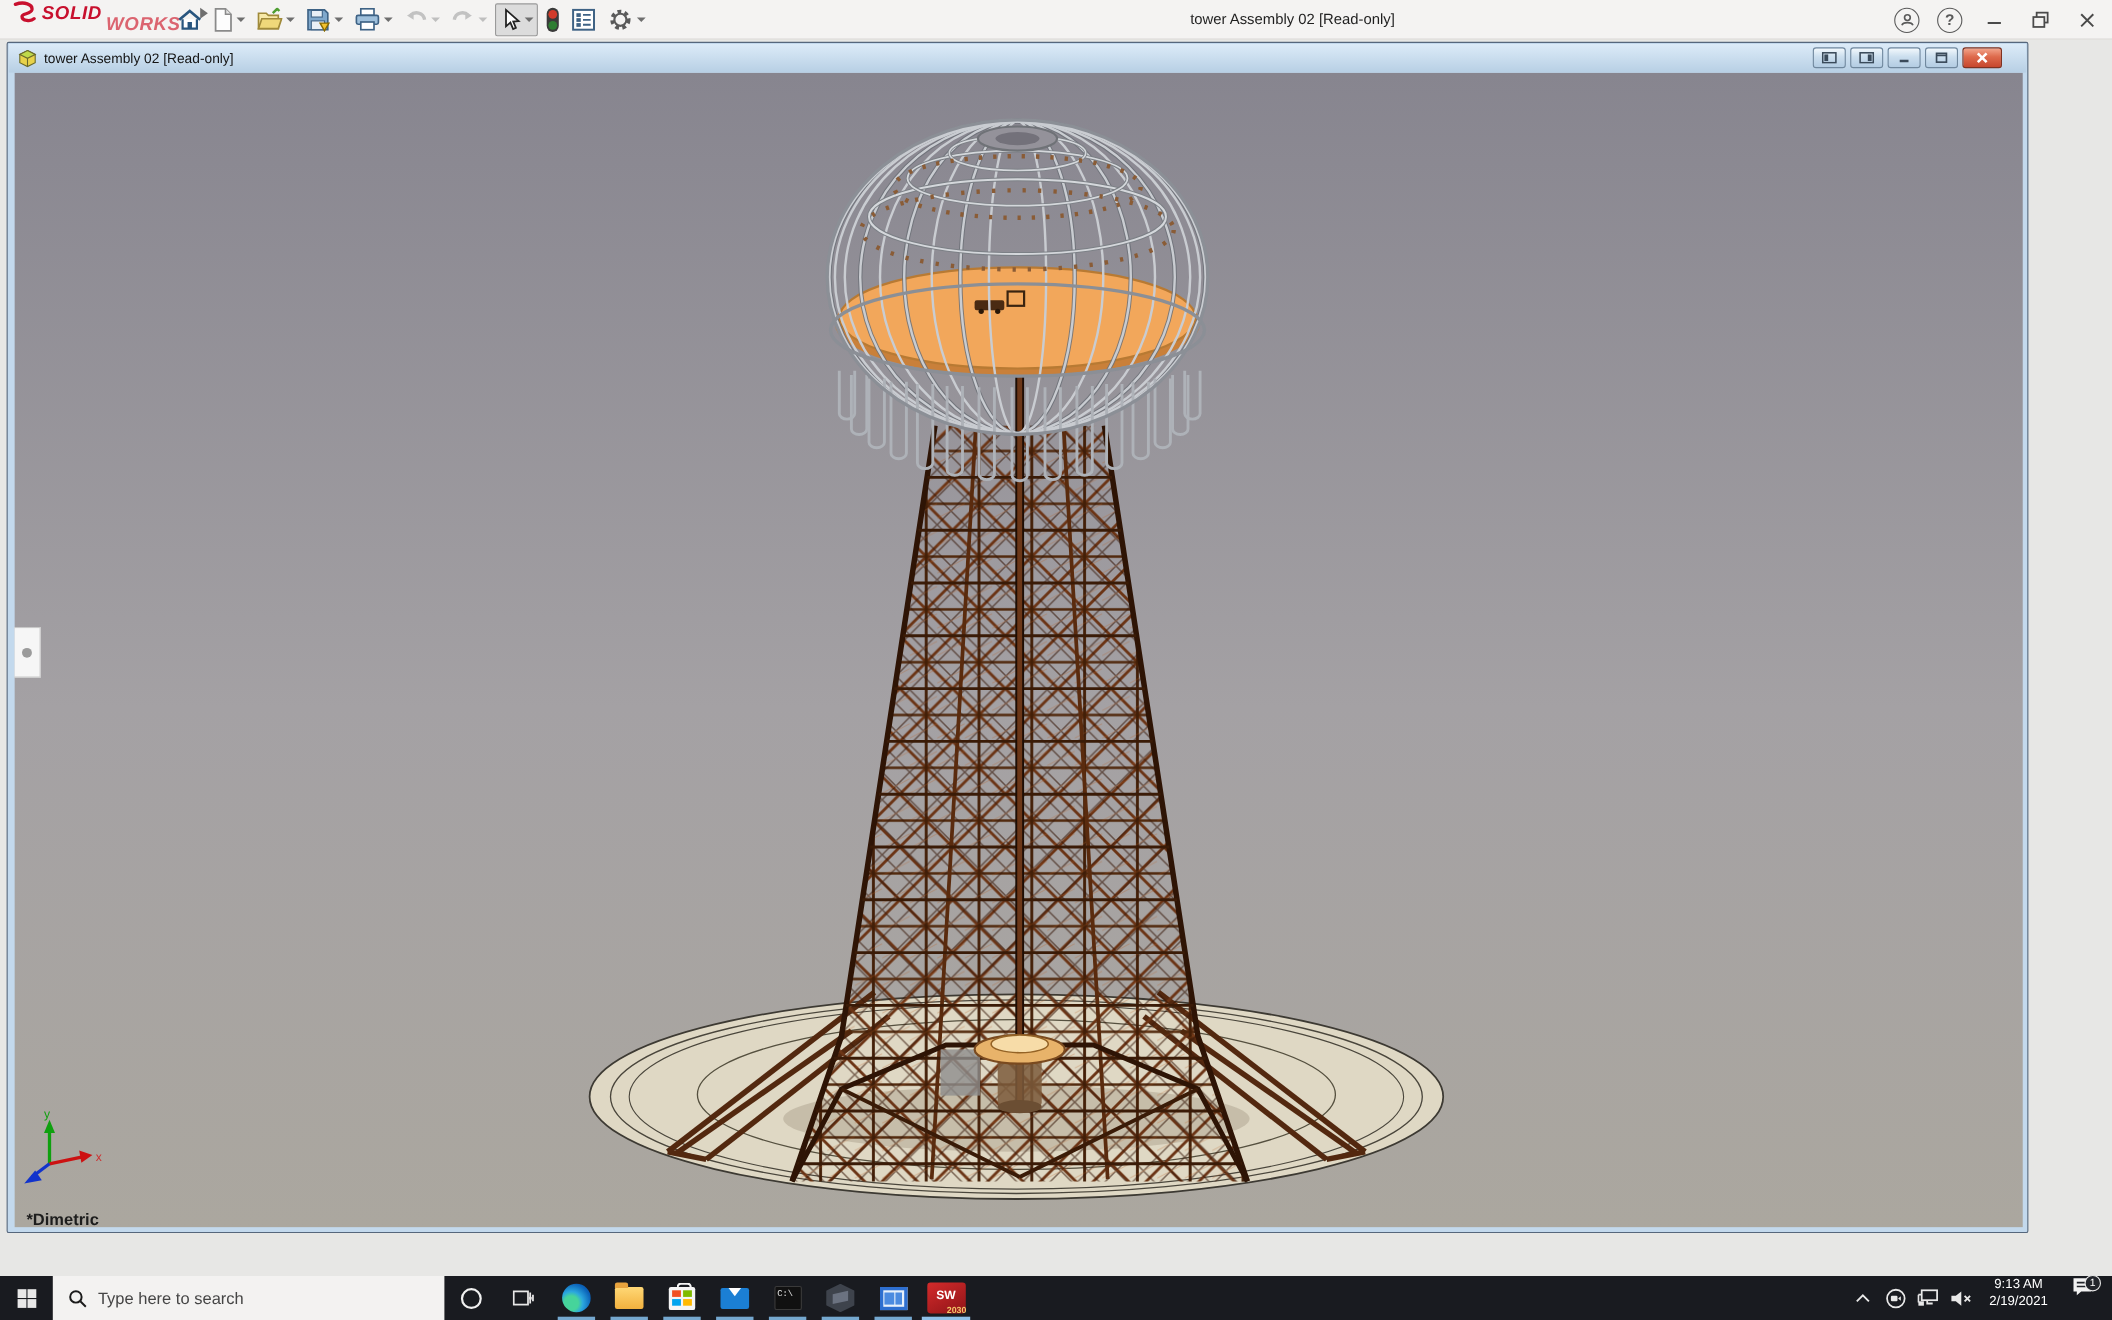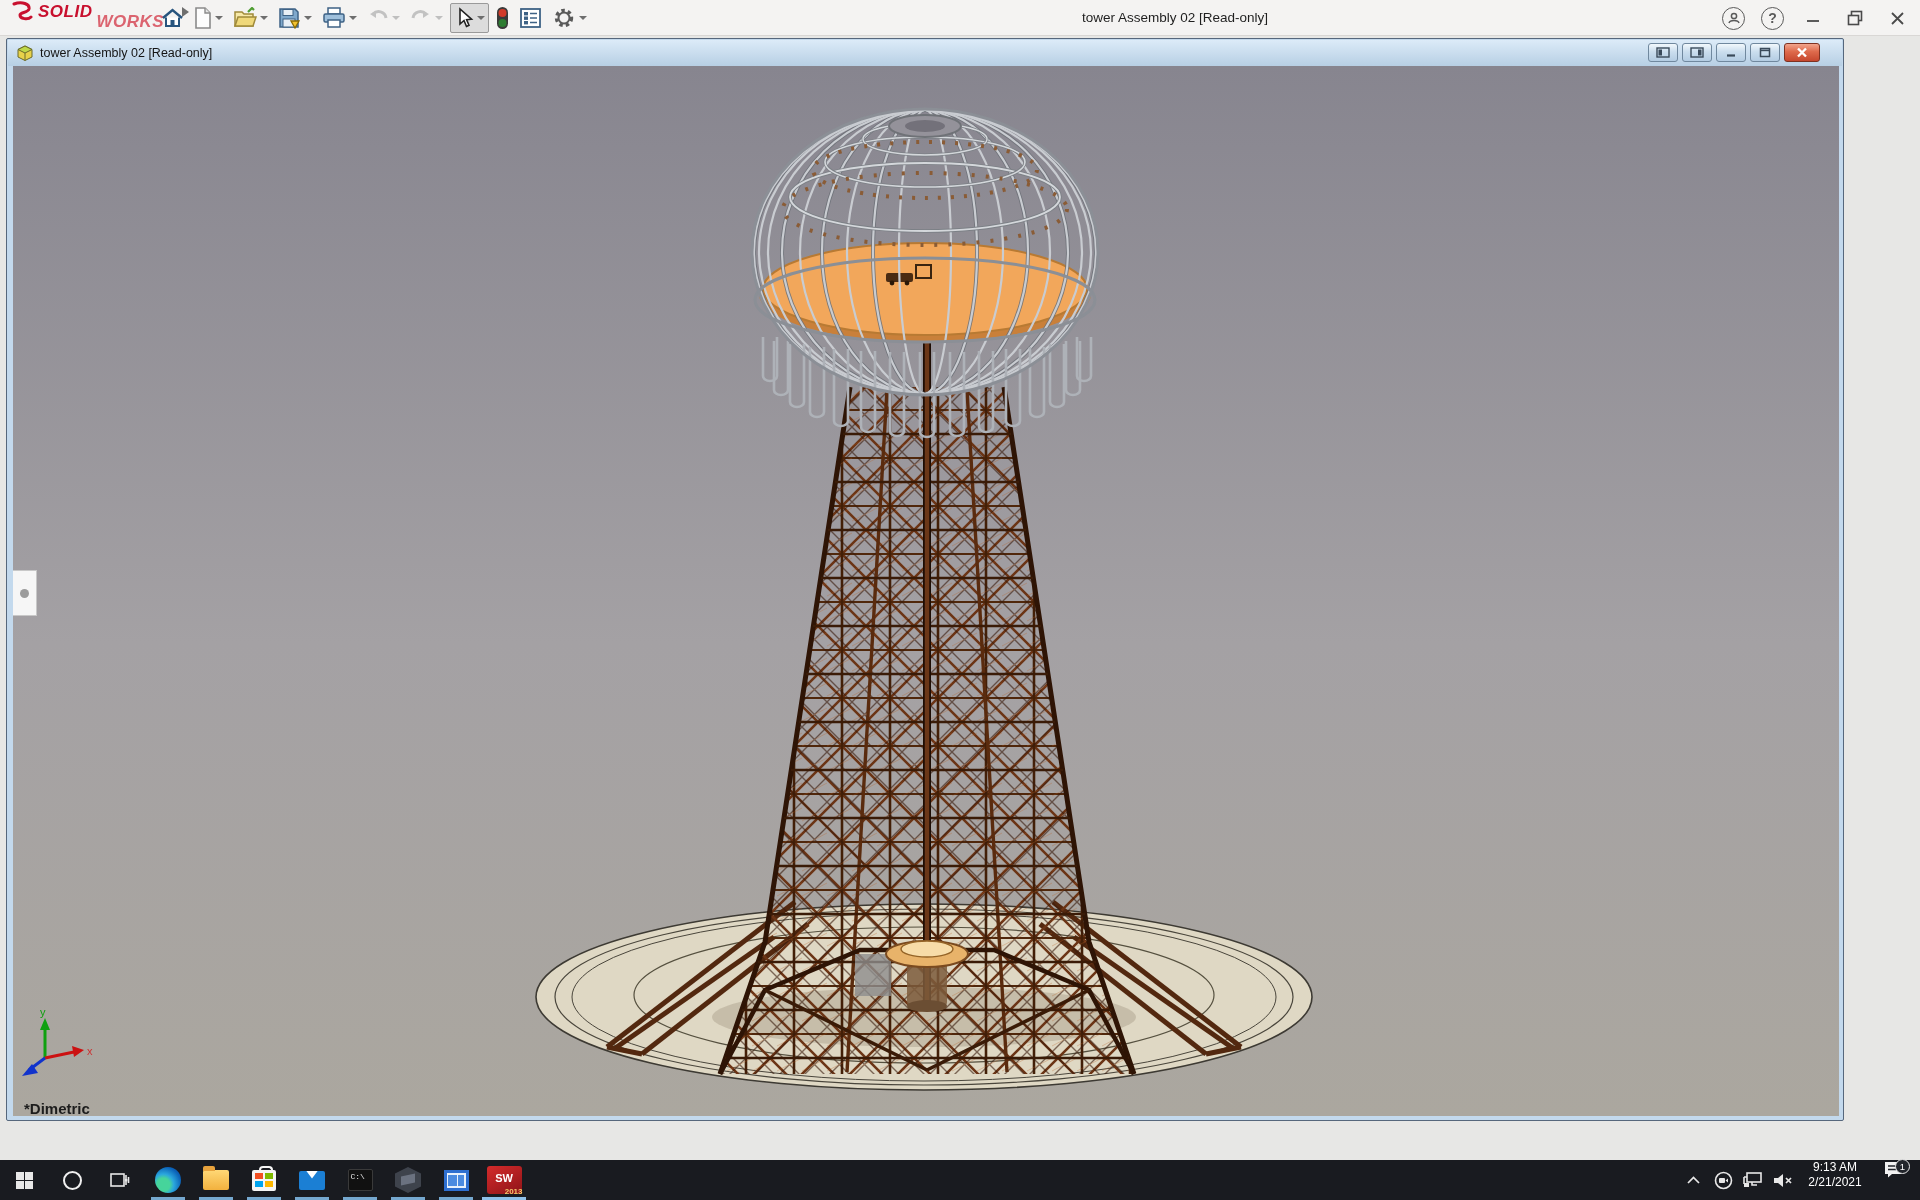--- a/index.html
+++ b/index.html
@@ -406,20 +406,27 @@
 
 <div class="taskbar">
   <div class="tb-btn">
     <div class="winlogo">
         <span></span>
         <span></span>
         <span></span>
         <span></span>
       </div>
   </div>
+  <div class="searchbox">
+    <svg width="17" height="17" viewBox="0 0 17 17">
+        <circle cx="7" cy="7" r="5.2" fill="none" stroke="#1B1B1B" stroke-width="1.8"></circle>
+        <path d="M11 11 L16 16" stroke="#1B1B1B" stroke-width="1.8"></path>
+      </svg>
+    <span class="ph">Type here to search</span>
+  </div>
   <div class="tb-btn">
       <div class="cortana-ring"></div>
     </div>
   <div class="tb-btn">
     <svg width="20" height="18" viewBox="0 0 20 18">
         <rect x="1" y="3" width="13" height="12" fill="none" stroke="#E8E8E8" stroke-width="1.6"></rect>
         <path d="M16 4 V14 M18.5 6 V12" stroke="#E8E8E8" stroke-width="1.6"></path>
         <rect x="15" y="8" width="2.4" height="2.4" fill="#E8E8E8"></rect>
       </svg>
   </div>
@@ -455,21 +462,21 @@
         <div class="underline"></div>
       </div>
     <div class="tb-btn">
         <div class="ic-media">
           <span></span>
           <span></span>
         </div>
         <div class="underline"></div>
       </div>
     <div class="tb-btn">
-      <div class="ic-sw"><span>SW</span><span class="year">2013</span></div>
+      <div class="ic-sw"><span>SW</span><span class="year">2030</span></div>
       <div class="underline active"></div>
     </div>
   </div>
 
   <div class="tray">
     <div class="tray-icon">
       <svg width="13" height="8" viewBox="0 0 13 8">
           <path d="M1 7 L6.5 1.5 L12 7" fill="none" stroke="#E8E8E8" stroke-width="1.7"></path>
         </svg>
     </div>
@@ -488,21 +495,21 @@
         </svg>
     </div>
     <div class="tray-icon">
       <svg width="21" height="17" viewBox="0 0 21 17">
           <path d="M1 6 H5 L10 2 V15 L5 11 H1 Z" fill="#E8E8E8"></path>
           <path d="M13 6 L18 11 M18 6 L13 11" stroke="#E8E8E8" stroke-width="1.7"></path>
         </svg>
     </div>
     <div class="clock">
       <div>9:13 AM</div>
-      <div>2/21/2021</div>
+      <div>2/19/2021</div>
     </div>
     <div class="tb-btn action-center">
       <svg width="20" height="19" viewBox="0 0 20 19">
           <path d="M2 2 H18 V14 H9 L5 17.5 V14 H2 Z" fill="#F2F2F2"></path>
           <path d="M5 6 H15 M5 9.5 H13" stroke="#22252B" stroke-width="1.5"></path>
         </svg>
       <div class="badge">1</div>
     </div>
     <div class="show-desktop"></div>
   </div>

